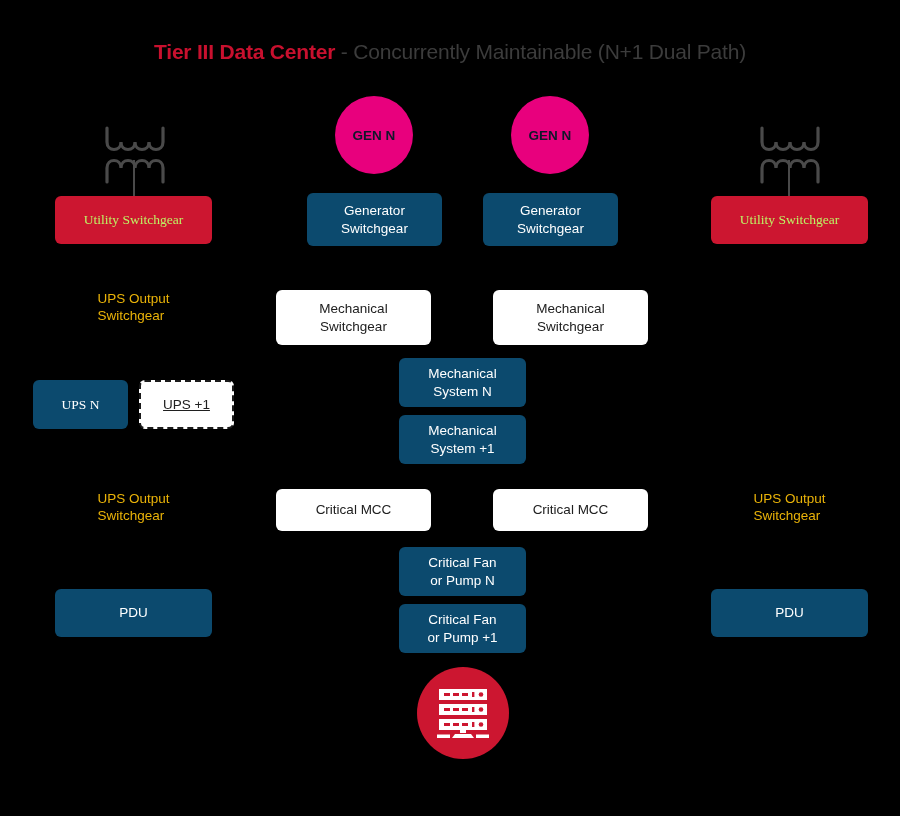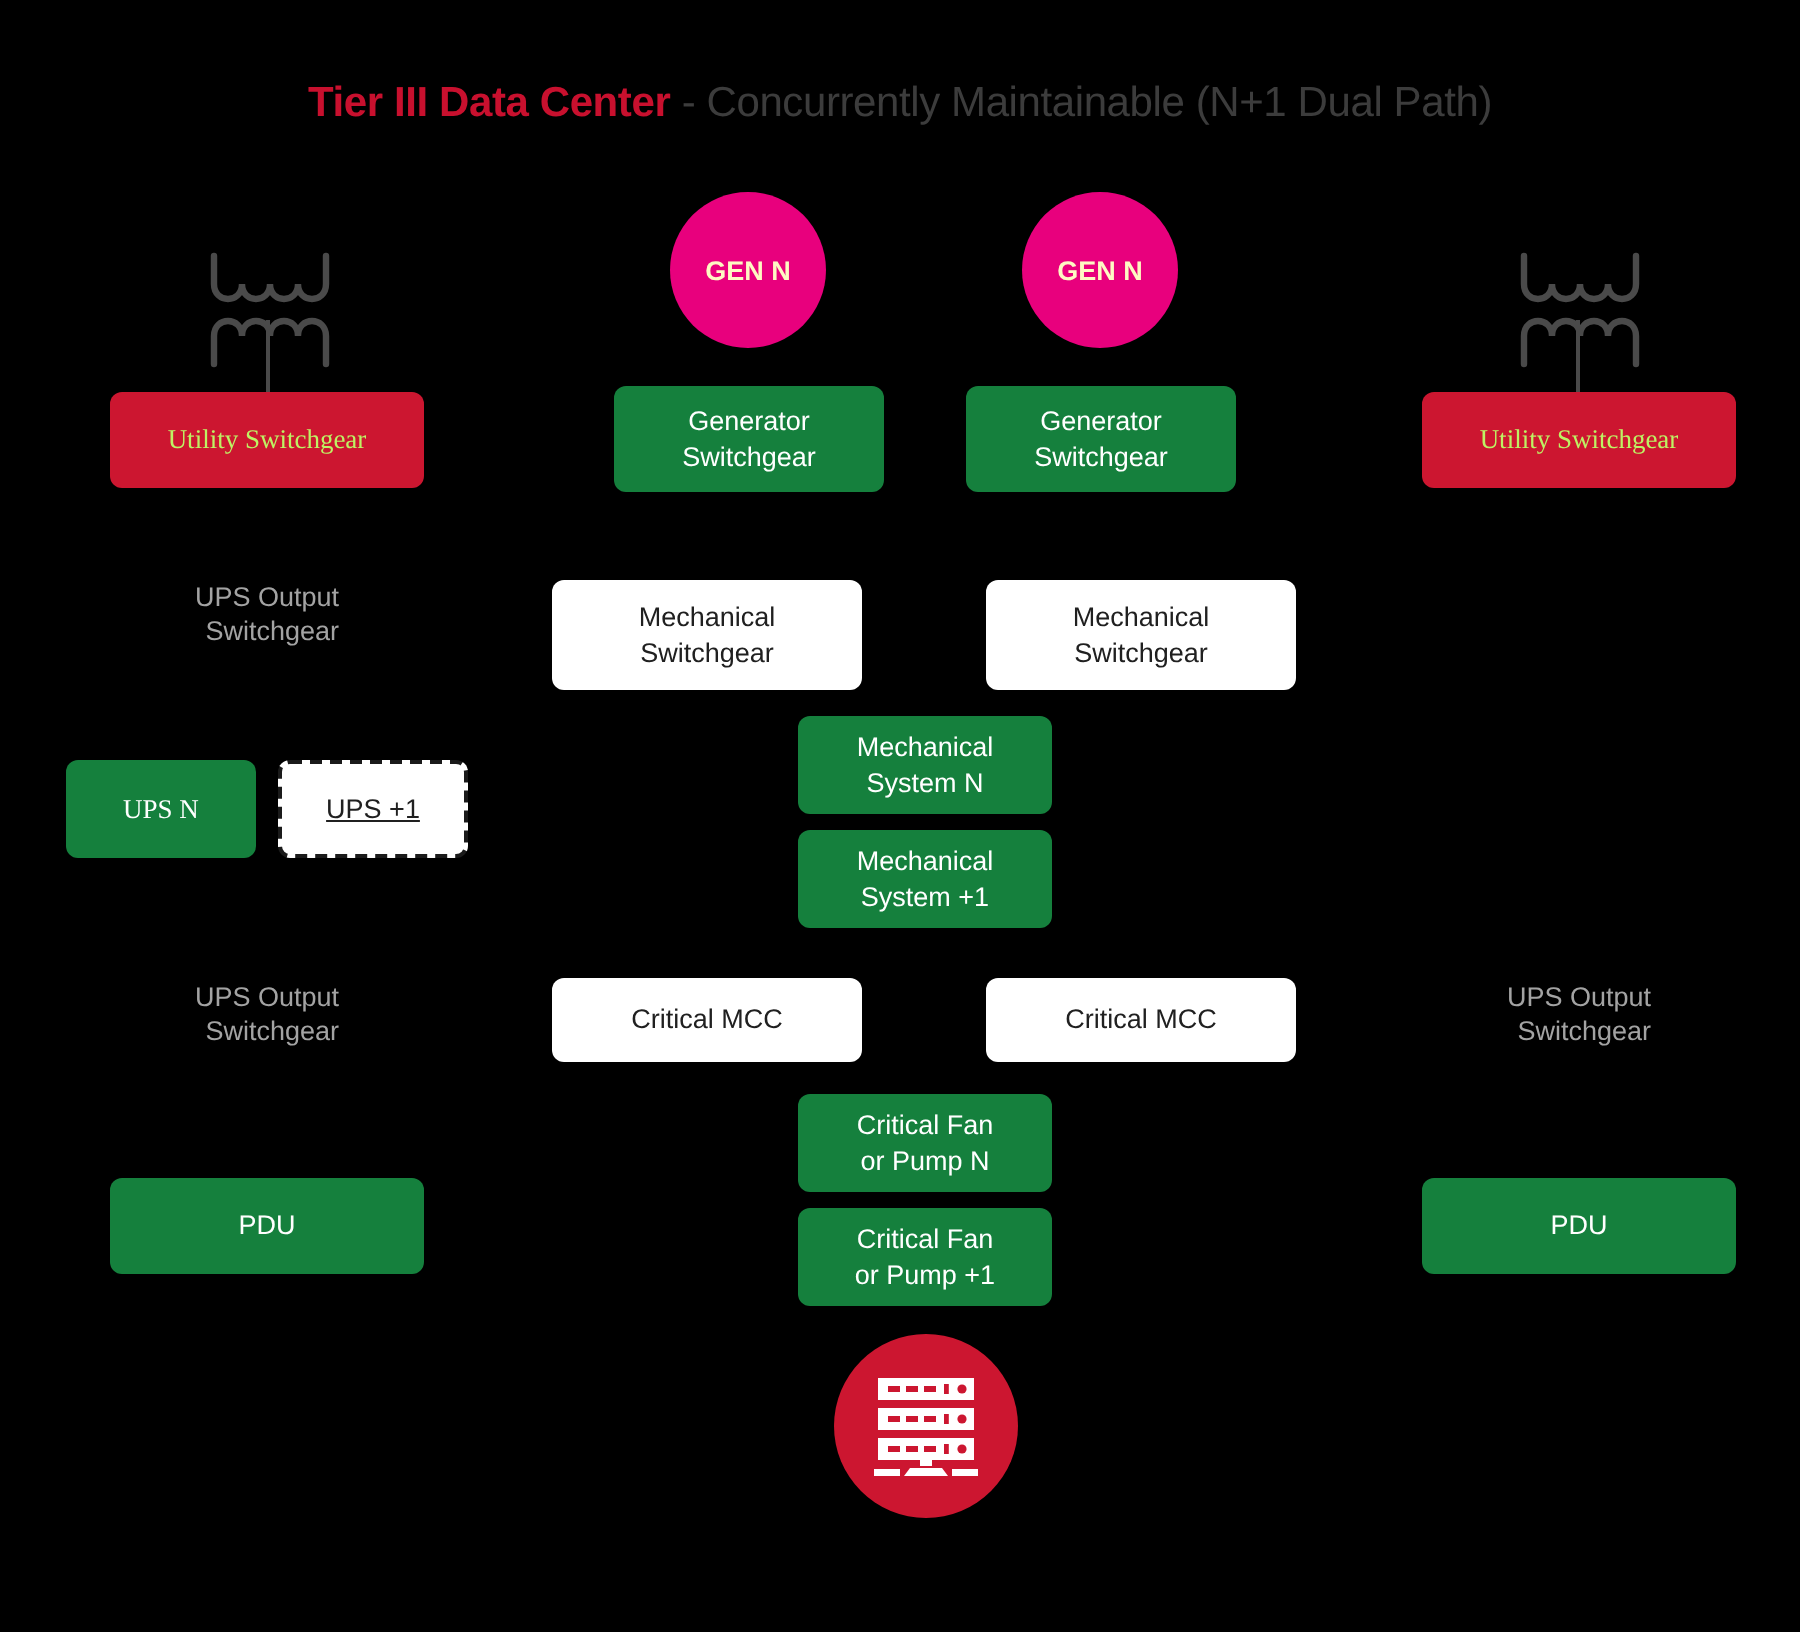--- a/index.html
+++ b/index.html
@@ -46,48 +46,48 @@
     position: absolute;
     display: flex;
     align-items: center;
     justify-content: center;
     text-align: center;
     border-radius: 6px;
     font-size: 13.5px;
     line-height: 1.28;
     padding: 4px 6px;
   }
-  .node.dark      { background: #15803d; color: #ffffff; }
+  .node.dark      { background: #0c4a6e; color: #ffffff; }
   .node.red       { background: #CC1630; color: #bef264; font-family: Liberation Serif, serif; }
   .node.white     { background: #ffffff; color: #202020; }
   .node.dashed    { background: #ffffff; color: #202020; border: 2px dashed #1a1a1a; text-decoration: underline; }
 
   
   .label {
     position: absolute;
-    color: #a3a3a3;
+    color: #eab308;
     font-size: 13.5px;
     line-height: 1.28;
-    text-align: right;
+    text-align: left;
     display: flex;
     align-items: center;
     justify-content: center;
   }
 
   
   .circle {
     position: absolute;
     border-radius: 50%;
     display: flex;
     align-items: center;
     justify-content: center;
     font-size: 13.5px;
     font-weight: bold;
   }
-  .circle.pink { background: #E8007D; color: #fef9c3; }
+  .circle.pink { background: #E8007D; color: #0f172a; }
   .circle.red  { background: #CC1630; color: #ffffff; }
 
   
   .transformer {
     position: absolute;
     width: 80px;
     height: 100px;
   }
   .transformer svg { display: block; }
 

